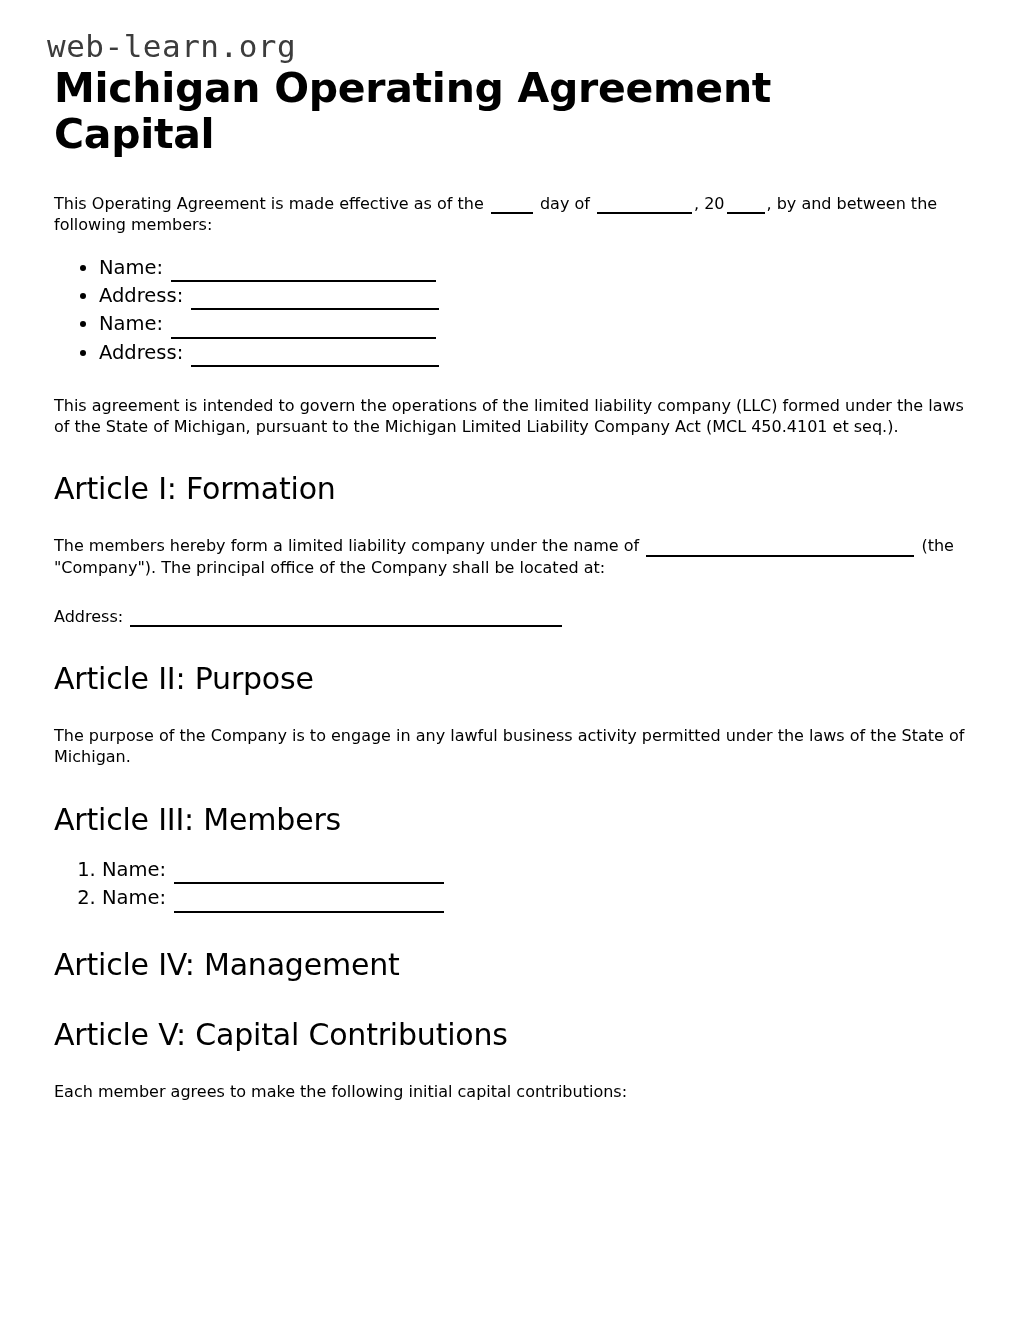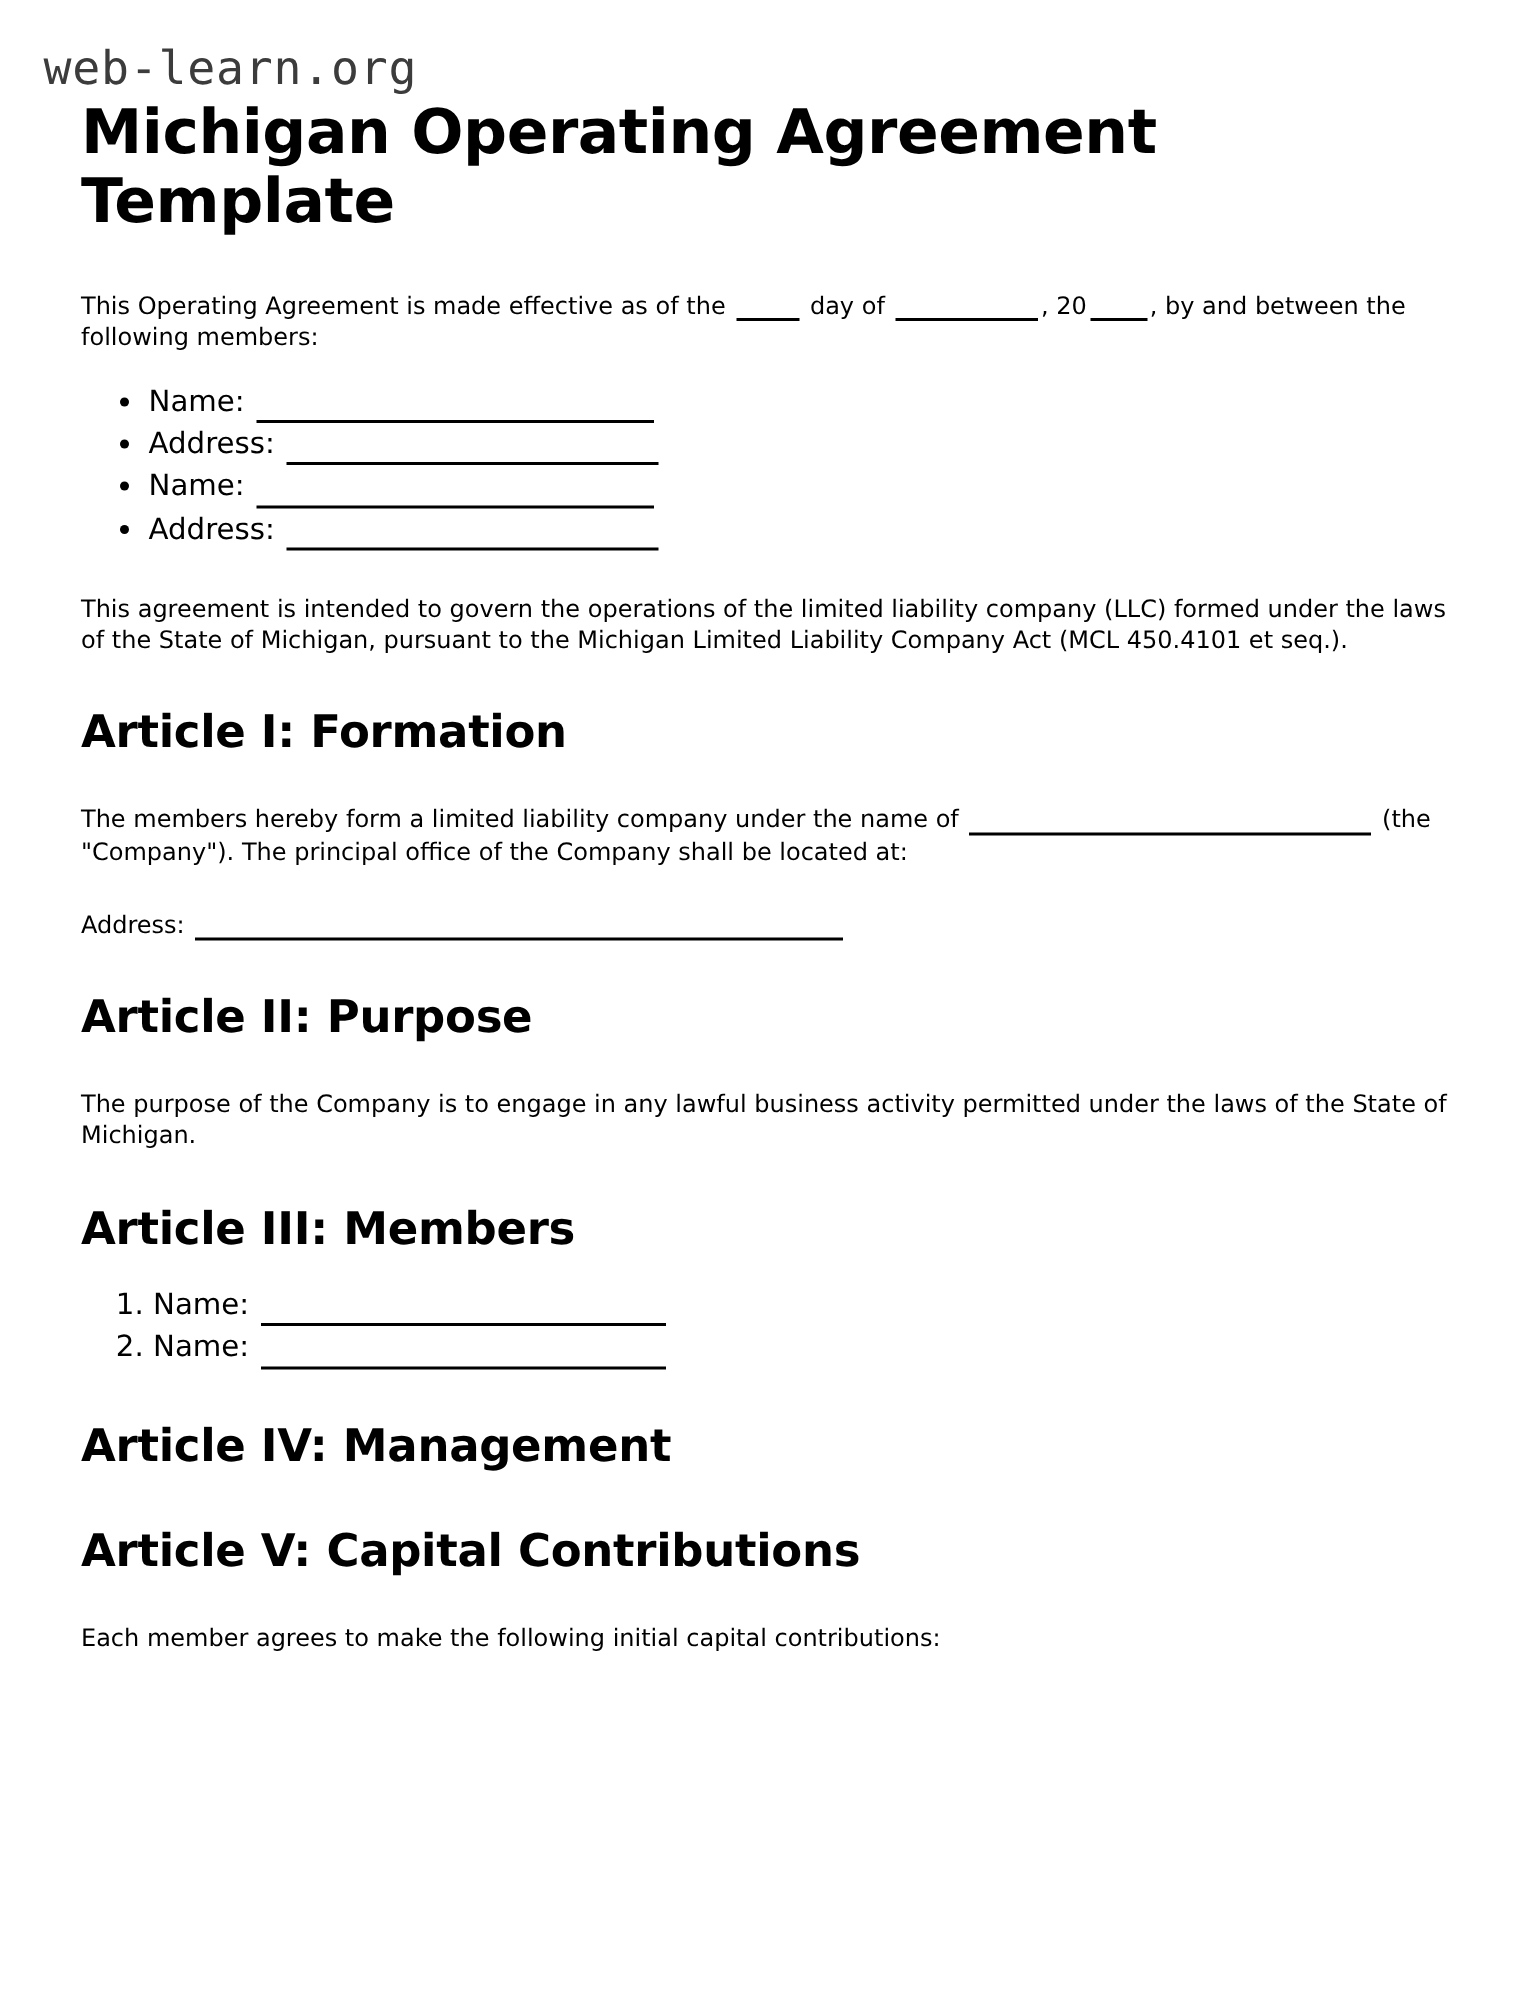--- a/index.html
+++ b/index.html
@@ -22,21 +22,21 @@
     padding: 30px 40px 20px 28px;
     background: #ffffff;
     position: relative;
   }
   .site-logo {
     font-family: "DejaVu Sans Mono", monospace;
     font-size: 31px;
     color: #3c3c3c;
     letter-spacing: 0.5px;
     line-height: 1.05;
-    margin: 0 0 0 1px;
+    margin: 0 0 0 19px;
     white-space: nowrap;
   }
   .doc-title {
     font-family: "DejaVu Sans", sans-serif;
     font-size: 41px;
     font-weight: bold;
     line-height: 1.13;
     letter-spacing: -0.3px;
     color: #000000;
     margin: 2px 0 0 26px;
@@ -51,21 +51,21 @@
   }
   .intro-para {
     margin-top: 36px;
   }
   .para-gap {
     margin-top: 28px;
   }
   h2.article-heading {
     font-family: "DejaVu Sans", sans-serif;
     font-size: 30px;
-    font-weight: bold;
+    font-weight: normal;
     letter-spacing: -0.2px;
     color: #000000;
     margin: 34px 0 0 26px;
     line-height: 1.2;
   }
   ul.bullet-list {
     list-style: disc;
     margin: 18px 0 0 26px;
     padding-left: 45px;
   }
@@ -100,21 +100,21 @@
   .fill-address-long { width: 432px; }
   .fill-listname { width: 270px; }
 </style>
 </head>
 <body>
 
 <div class="page">
 
   <div class="site-logo">web-learn.org</div>
 
-  <h1 class="doc-title">Michigan Operating Agreement Template</h1>
+  <h1 class="doc-title">Michigan Operating Agreement Capital</h1>
 
   <p class="body-text intro-para">
     <span>This Operating Agreement is made effective as of the</span>
     <span class="fill-line fill-short"></span>
     <span>day of</span>
     <span class="fill-line fill-date"></span><span>, 20</span><span class="fill-line fill-year"></span><span>, by and between the following members:</span>
   </p>
 
   <ul class="bullet-list">
     <li>

